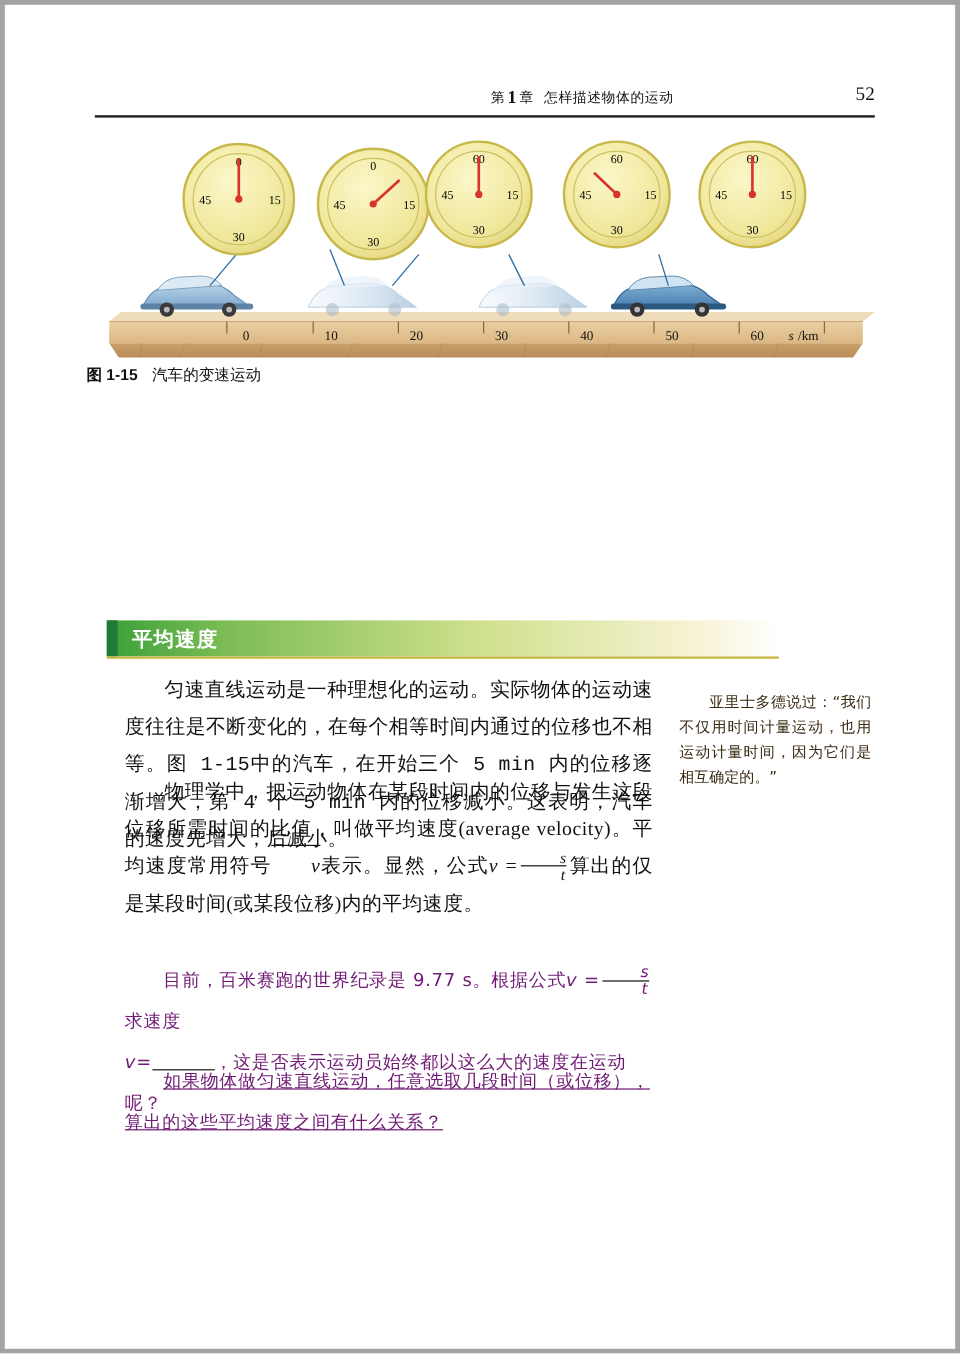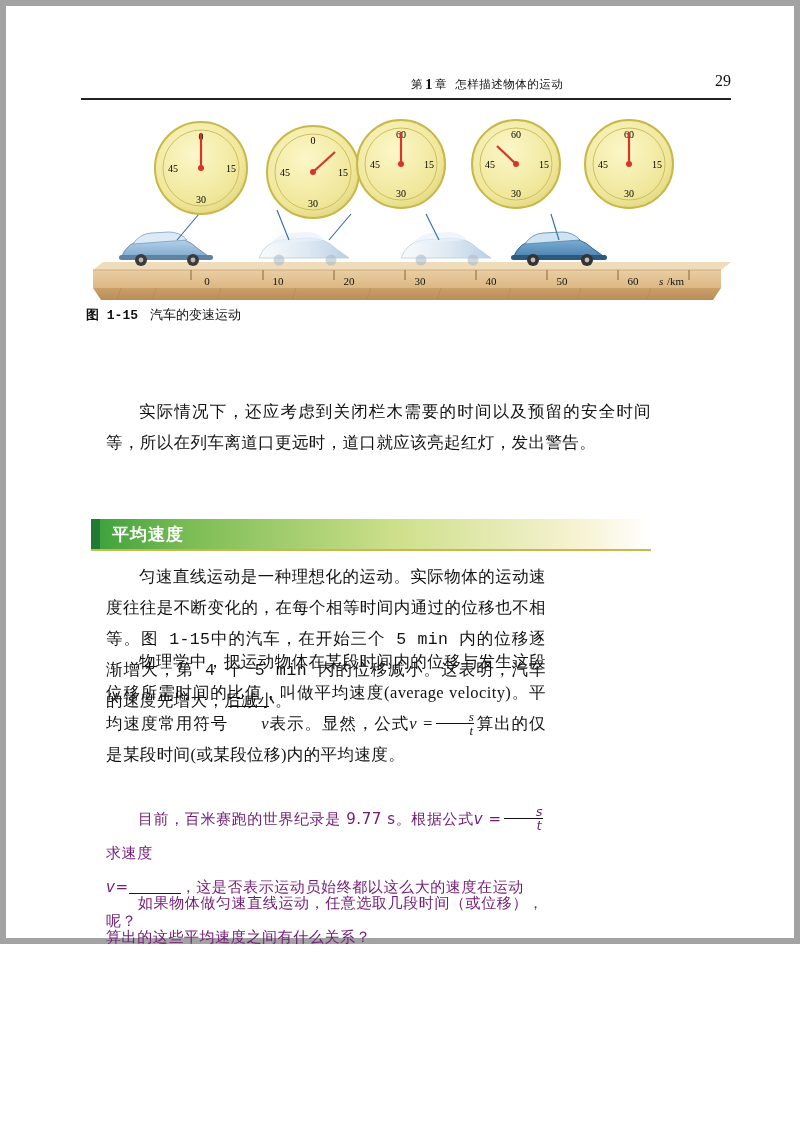--- a/index.html
+++ b/index.html
@@ -12,22 +12,22 @@
     background: #ffffff;
     font-family: "Liberation Serif", "DejaVu Serif", serif;
     color: #111;
     position: relative;
     overflow: hidden;
   }
   .page {
     position: absolute;
     left: 0; top: 0;
     width: 800px;
-    height: 944px;
-    border: 6px solid #a3a3a3;
+    height: 1128px;
+    border: 4px solid #a3a3a3;
     box-sizing: border-box;
   }
 
   
   .header {
     position: absolute;
     left: 75px;
     top: 68px;
     width: 650px;
     height: 30px;
@@ -69,24 +69,24 @@
     position: absolute;
     left: 75px;
     top: 104px;
     width: 650px;
     height: 200px;
   }
   .figure svg { display: block; }
 
   .fig-caption {
     position: absolute;
-    left: 80px;
+    left: 68px;
     top: 300px;
     font-size: 13px;
-    font-family: Liberation Mono, monospace;
+    font-family: Liberation Sans, sans-serif;
     color: #111;
     white-space: nowrap;
   }
   .fig-caption .fig-label { font-weight: bold; }
   .fig-caption .fig-text { margin-left: 12px; }
 
   
   .para {
     position: absolute;
     font-size: 16.5px;
@@ -187,38 +187,38 @@
   
   .hand {
     position: absolute;
     font-family: "DejaVu Sans", sans-serif;
     font-size: 15px;
     line-height: 34px;
     color: #701a75;
     letter-spacing: .6px;
   }
   .q1 { left: 100px; top: 796px; width: 445px; text-indent: 32px; }
-  .q2 { left: 100px; top: 880px; width: 445px; text-indent: 32px; }
+  .q2 { left: 100px; top: 880px; width: 445px; text-indent: 32px; text-decoration: underline; }
   .blank {
     display: inline-block;
     width: 52px;
     border-bottom: 1px solid #1a1a1a;
     vertical-align: -2px;
   }
 </style>
 </head>
 <body>
 
 <div class="page">
 
   <div class="header">
     <div class="header-center">
       <span>第</span><span class="chap-num">1</span><span>章</span>&nbsp;&nbsp;<span>怎样描述物体的运动</span>
     </div>
-    <div class="page-number">29</div>
+    <div class="page-number">52</div>
     <div class="header-rule"></div>
   </div>
 
   <div class="figure">
     <svg width="650" height="200" viewBox="0 0 650 200">
       <defs>
         <linearGradient id="roadTop" x1="0" y1="0" x2="0" y2="1">
           <stop offset="0%" stop-color="#e9cfa3"></stop>
           <stop offset="100%" stop-color="#dcb783"></stop>
         </linearGradient>
@@ -376,35 +376,35 @@
         <line x1="548" y1="54" x2="548" y2="22" stroke="#d9342b" stroke-width="2.2"></line>
         <circle cx="548" cy="54" r="3" fill="#d9342b"></circle>
       </g>
     </svg>
   </div>
 
   <div class="fig-caption">
     <span class="fig-label">图 1-15</span><span class="fig-text">汽车的变速运动</span>
   </div>
 
-  <div class="para indent p1">实际情况下，还应考虑到关闭栏木需要的时间以及预留的安全时间等，所以在列车离道口更远时，道口就应该亮起红灯，发出警告。</div>
 
   <div class="section-bar">
     <div class="bar-tab"></div>
     <div class="section-title">平均速度</div>
   </div>
   <div class="section-underline"></div>
 
   <div class="para indent p2">匀速直线运动是一种理想化的运动。实际物体的运动速度往往是不断变化的，在每个相等时间内通过的位移也不相等。图 1-15中的汽车，在开始三个 5 min 内的位移逐渐增大，第 4 个 5 min 内的位移减小。这表明，汽车的速度先增大，后减小。</div>
 
   <div class="para indent p3">
     <span>物理学中，把运动物体在某段时间内的位移与发生这段位移所需时间的比值，叫做平均速度(average velocity)。平均速度常用符号</span><span class="ital vbar">v</span><span>表示。显然，公式</span><span class="ital">v =</span><span class="frac"><span class="num">s</span><span class="den">t</span></span><span>算出的仅是某段时间(或某段位移)内的平均速度。</span>
   </div>
 
   <div class="margin-note">
+    <p>亚里士多德说过：“我们不仅用时间计量运动，也用运动计量时间，因为它们是相互确定的。”</p>
   </div>
 
   <div class="hand q1">
     <span>目前，百米赛跑的世界纪录是 9.77 s。根据公式</span><span class="ital">v =</span><span class="frac"><span class="num">s</span><span class="den">t</span></span><span>求速度</span><br><span class="ital">v=</span><span class="blank"></span><span>，这是否表示运动员始终都以这么大的速度在运动呢？</span>
   </div>
 
   <div class="hand q2">如果物体做匀速直线运动，任意选取几段时间（或位移），算出的这些平均速度之间有什么关系？</div>
 
 </div>
 

